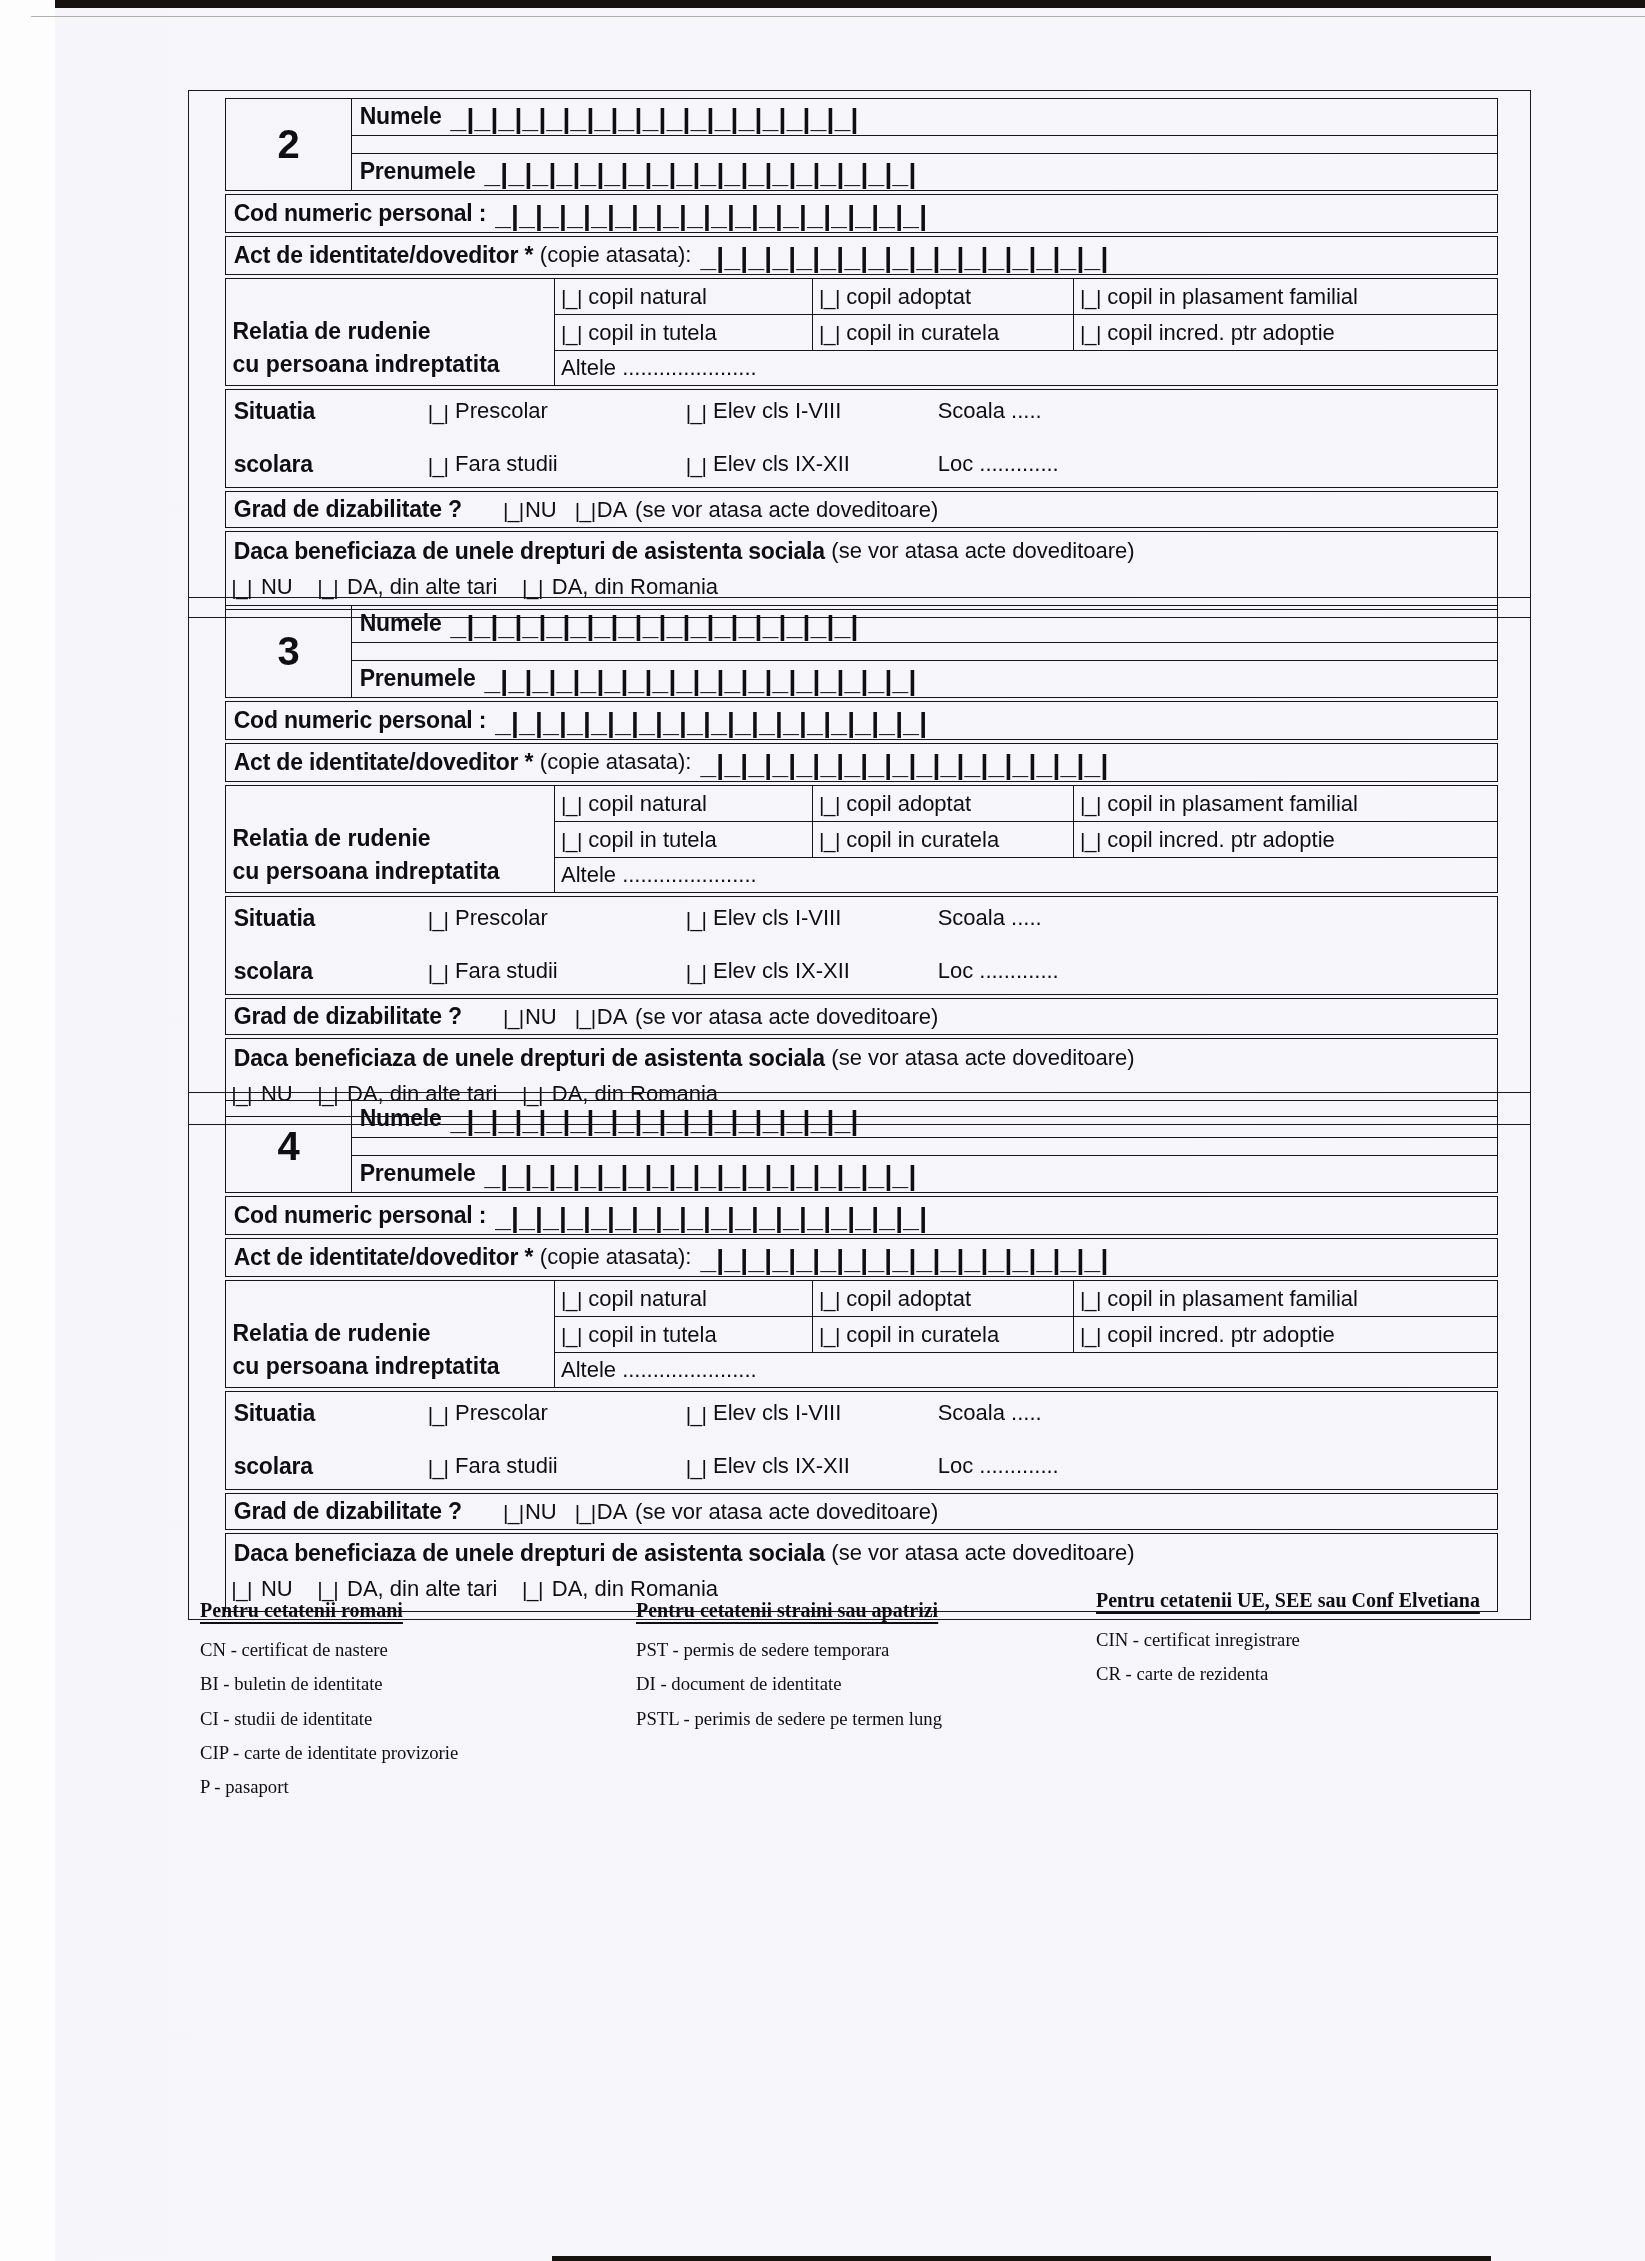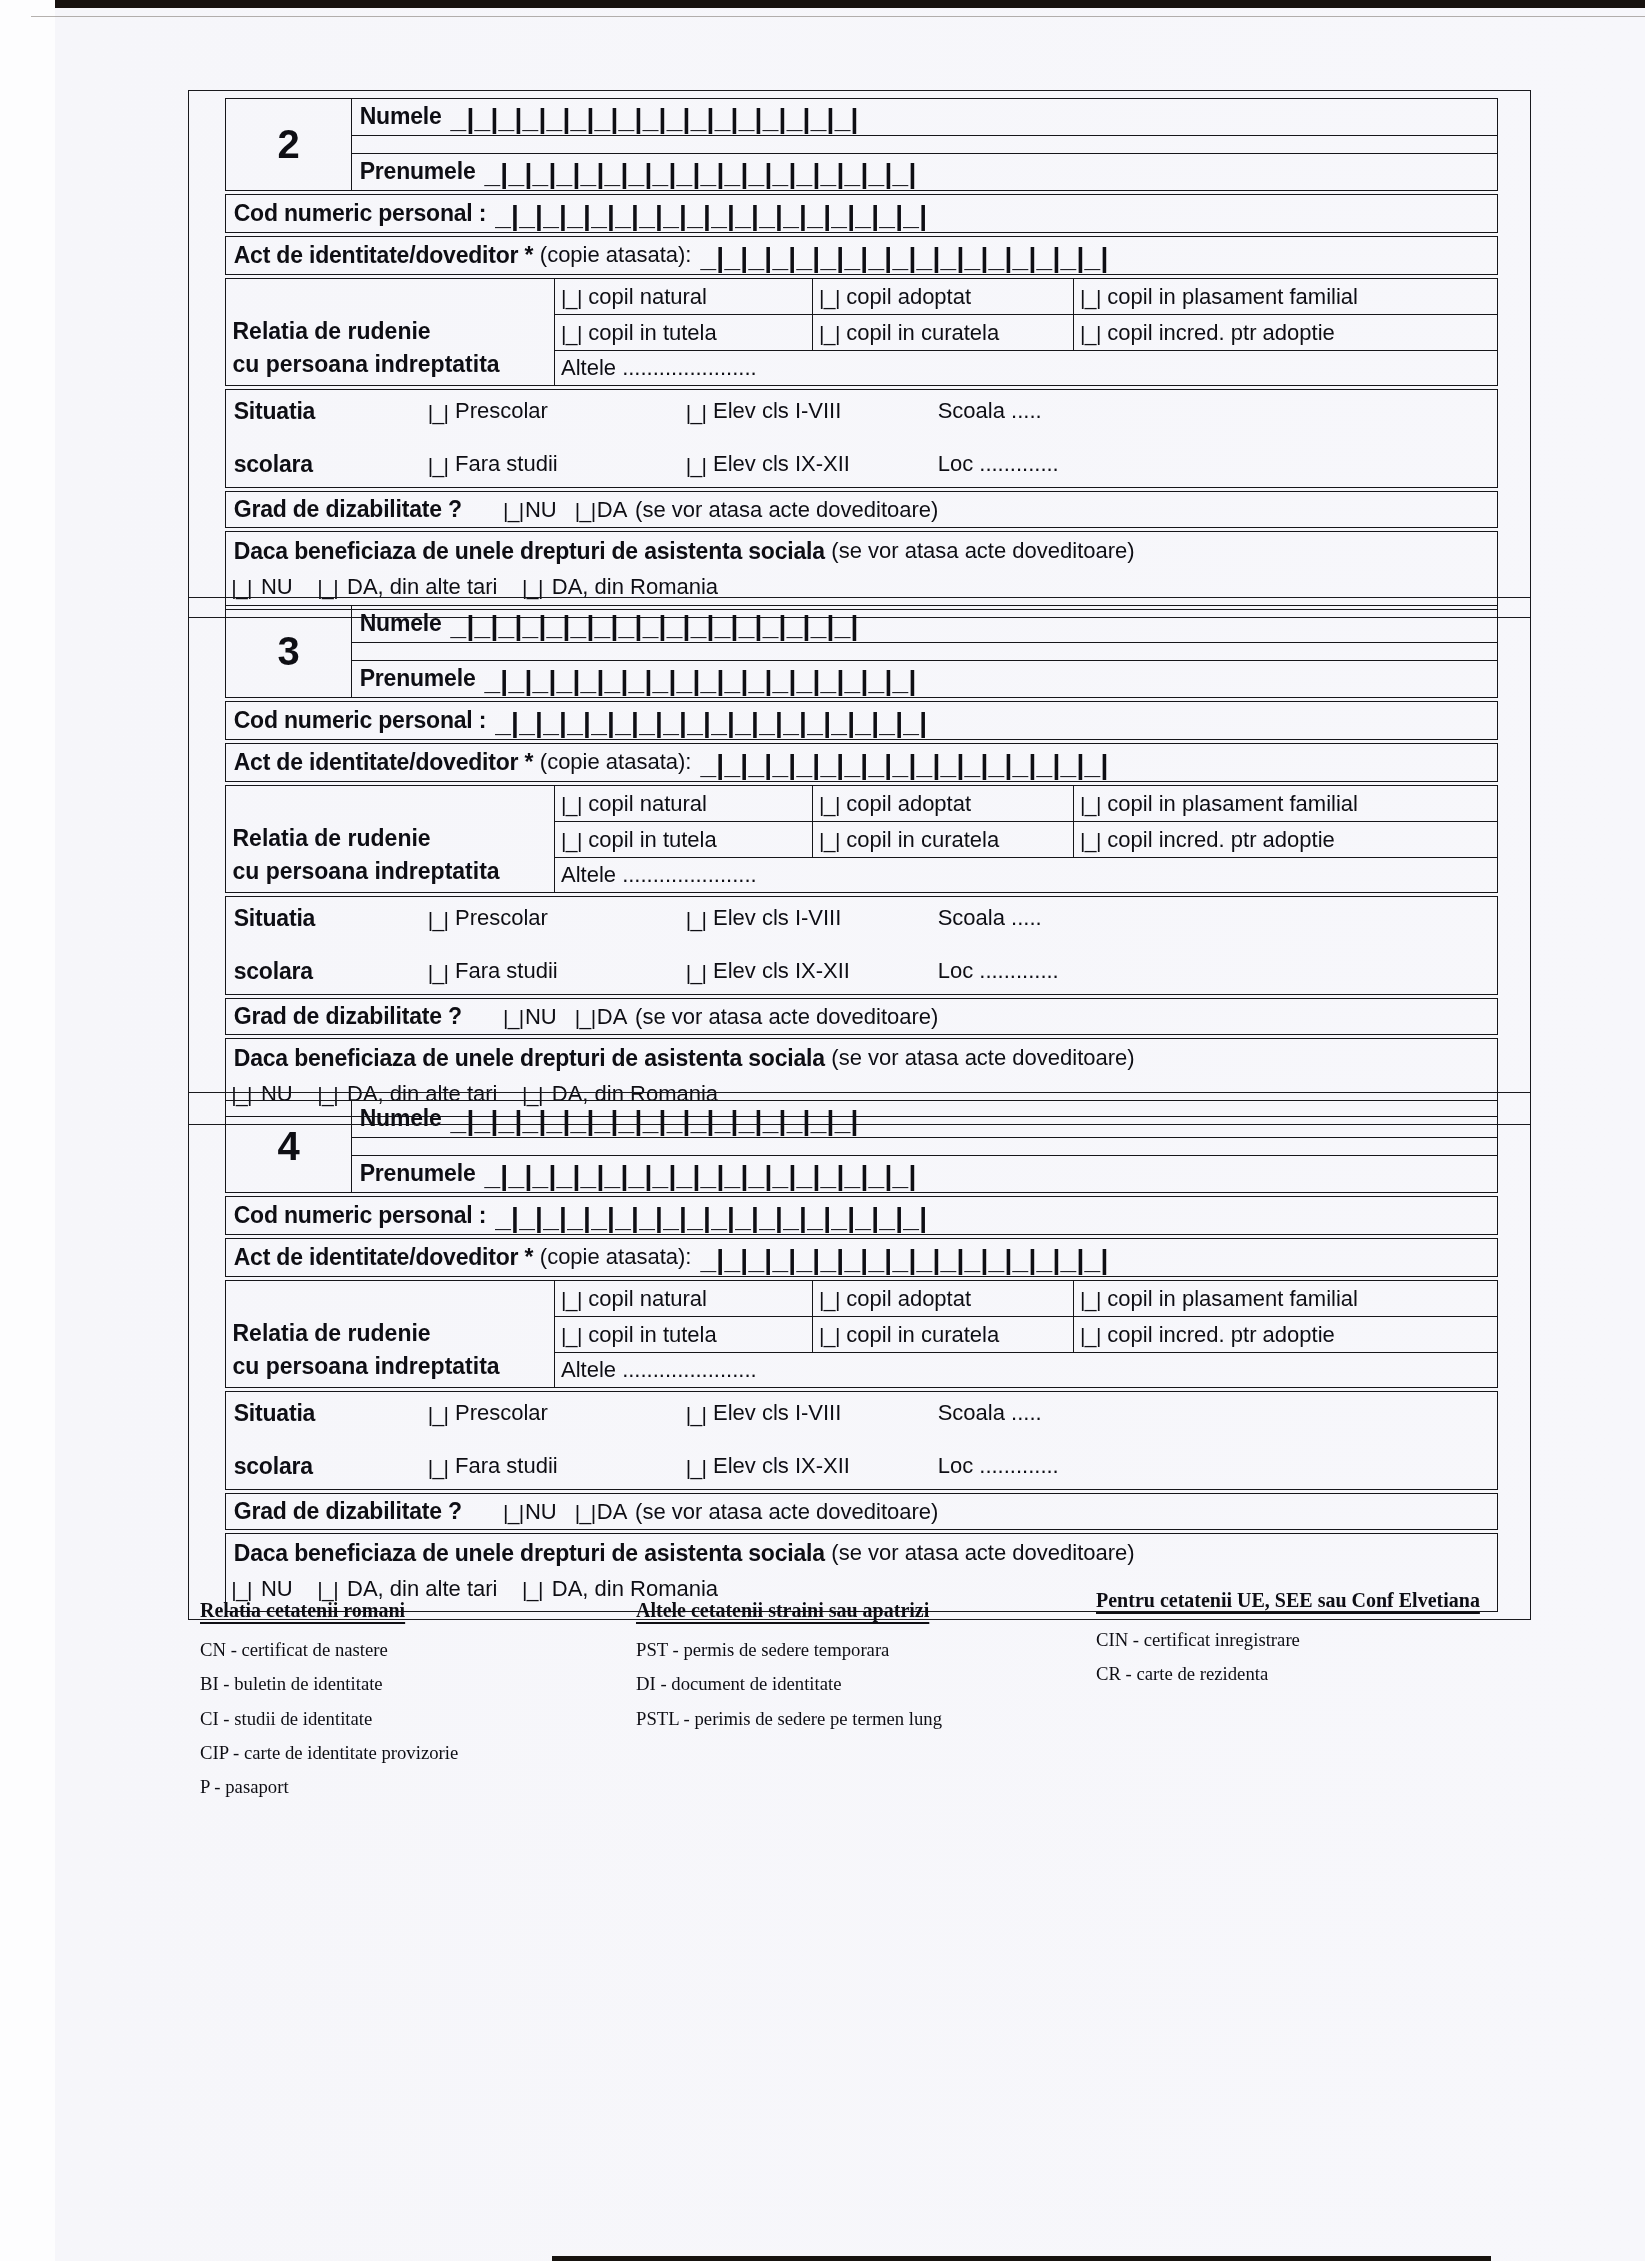--- a/index.html
+++ b/index.html
@@ -469,29 +469,29 @@
           <span class="cb">|_|</span>
           <span class="opt">DA, din Romania</span>
         </span>
       </div>
     </div>
 
   </section>
 </div>
 
   <div class="legend-col lc0">
-    <div class="legend-title">Relatia cetatenii romani</div>
+    <div class="legend-title">Pentru cetatenii romani</div>
     <div class="legend-item">CN - certificat de nastere</div>
     <div class="legend-item">BI - buletin de identitate</div>
     <div class="legend-item">CI - studii de identitate</div>
     <div class="legend-item">CIP - carte de identitate provizorie</div>
     <div class="legend-item">P - pasaport</div>
   </div>
   <div class="legend-col lc1">
-    <div class="legend-title">Altele cetatenii straini sau apatrizi</div>
+    <div class="legend-title">Pentru cetatenii straini sau apatrizi</div>
     <div class="legend-item">PST - permis de sedere temporara</div>
     <div class="legend-item">DI - document de identitate</div>
     <div class="legend-item">PSTL - perimis de sedere pe termen lung</div>
   </div>
   <div class="legend-col lc2">
     <div class="legend-title">Pentru cetatenii UE, SEE sau Conf Elvetiana</div>
     <div class="legend-item">CIN - certificat inregistrare</div>
     <div class="legend-item">CR - carte de rezidenta</div>
   </div>
 

